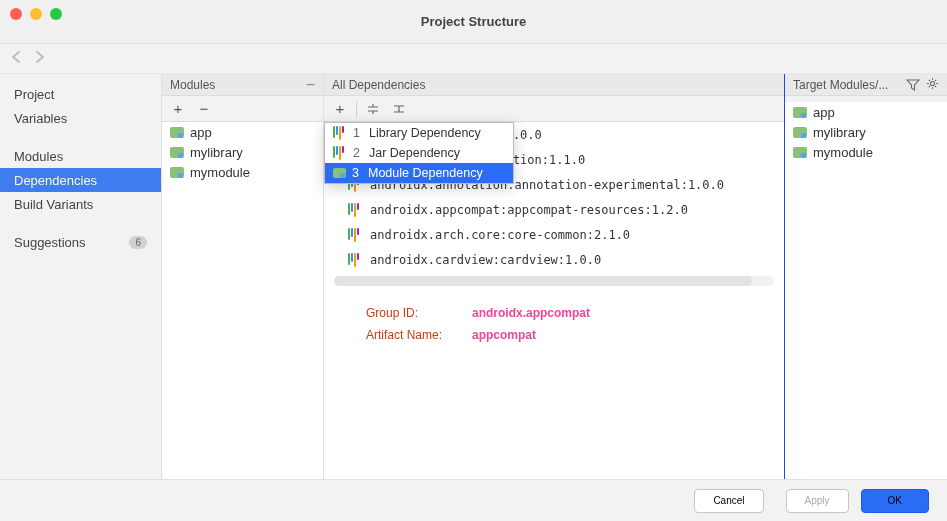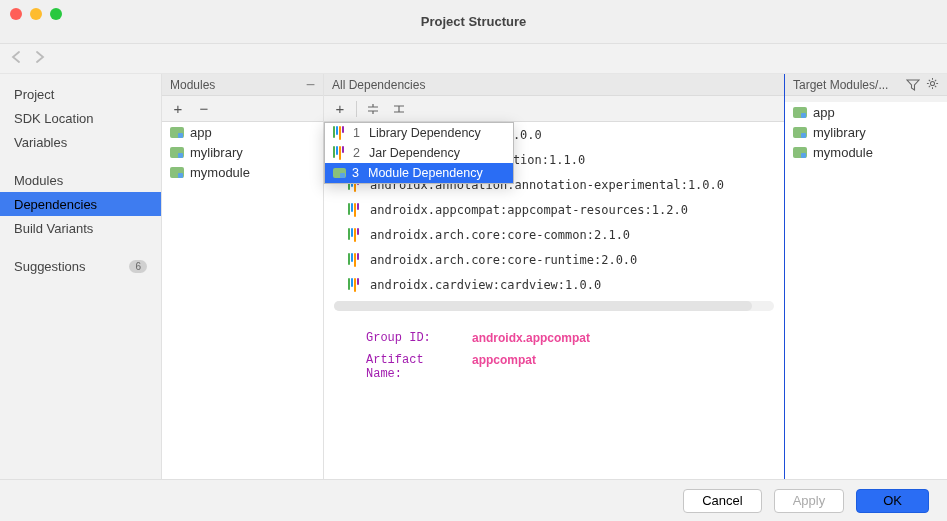--- a/index.html
+++ b/index.html
@@ -9,21 +9,21 @@
   .tl { width: 12px; height: 12px; border-radius: 50%; display: inline-block; }
   .tl.red { background: #ff5f57; }
   .tl.yellow { background: #febc2e; }
   .tl.green { background: #28c840; }
   .title { margin: 0 auto; font-weight: 600; color: #444; }
   .navback { height: 30px; display: flex; align-items: center; gap: 8px; padding: 0 10px; border-bottom: 1px solid #e6e6e6; color: #999; background: #f2f2f2; }
   .arrow-btn { background: none; border: none; color: #999; cursor: pointer; }
   .main { display: flex; width: 100%; height: 421px; }
   .sidemenu { width: 162px; background: #f2f2f2; border-right: 1px solid #e1e1e1; padding-top: 8px; }
   .sidemenu .item { height: 24px; display: flex; align-items: center; padding: 0 14px; color: #444; justify-content: space-between; cursor: pointer; }
-  .sidemenu .item.sel { background: #3e7cf0; color: #000000; }
+  .sidemenu .item.sel { background: #3e7cf0; color: #fef9c3; }
   .sidemenu .gap { height: 14px; }
   .badge { background: #d0d0d0; color: #666; border-radius: 8px; font-size: 10px; padding: 1px 6px; }
 
   .panel-header { height: 22px; background: #e9e9e9; border-bottom: 1px solid #dcdcdc; display: flex; align-items: center; padding: 0 8px; font-size: 12px; color: #555; justify-content: space-between; }
   .panel-toolbar { height: 26px; background: #f2f2f2; border-bottom: 1px solid #dcdcdc; display: flex; align-items: center; padding: 0 6px; gap: 6px; color: #666; }
   .tb-btn { width: 20px; height: 20px; display: inline-flex; align-items: center; justify-content: center; border: none; background: transparent; font-size: 15px; cursor: pointer; color: #555; }
   .tb-sep { width: 1px; height: 16px; background: #d0d0d0; }
 
   .modules-pane { width: 162px; border-right: 1px solid #e1e1e1; background: #fff; position: relative; }
   .modlist { background: #fff; }
@@ -50,27 +50,27 @@
   .popup { position: absolute; left: 0; top: 48px; width: 190px; background: #fff; border: 1px solid #bcbcbc; box-shadow: 0 4px 14px rgba(0,0,0,0.18); z-index: 20; }
   .popup .popt { height: 20px; display: flex; align-items: center; padding: 0 8px; gap: 6px; cursor: pointer; font-size: 12.5px; }
   .popup .popt .num { width: 10px; color: #666; }
   .popup .popt.sel { background: #2a6df4; color: #fff; }
   .popup .popt.sel .num { color: #fff; }
 
   .details-pane { padding: 12px 16px; }
   .disc { display:inline-block; border-style: solid; border-width: 6px 6px 0 6px; border-color: #8a8a8a transparent transparent transparent; margin-right: 8px; vertical-align: middle; cursor:pointer; }
   .details-title { font-weight: 600; color: #333; display:inline-block; vertical-align: middle; }
   .detail-row { display:flex; gap: 16px; padding: 4px 0 4px 26px; font-size: 12px; }
-  .detail-label { width: 90px; color: #a21caf; font-family: Liberation Mono, monospace; }
+  .detail-label { width: 90px; color: #c2410c; }
   .detail-val { font-weight: 600; color: #ec4899; }
 
   .targets-pane { width: 162px; background: #fff; }
   .footer { position: absolute; bottom: 0; left: 0; right: 0; height: 42px; border-top: 1px solid #e0e0e0; background: #f2f2f2; display: flex; align-items: center; justify-content: flex-end; gap: 12px; padding: 0 18px; }
-  .btn { height: 24px; padding: 0 18px; border-radius: 4px; background: #fff; border: 1px solid #c6c6c6; cursor: pointer; font-size: 13px; }
-  .btn:disabled { color: #aaa; }
+  .btn { height: 24px; padding: 0 18px; border-radius: 4px; background: #fff; border: 1px solid #c6c6c6; cursor: pointer; font-size: 10px; }
+  .btn:disabled { color: #aaa; margin-left: 10px; }
   .btn.primary { background: #2a6df4; color: #000000; border: 1px solid #1c5de0; padding: 0 26px; }
   .filter-icon { width:14px; height:14px; display:inline-block; }
   .filter-icon svg { width:14px; height:14px; }
   .gear-icon svg { width:13px; height:13px; }
 </style>
 </head>
 <body>
 
 <div class="titlebar">
   <div class="traffic">
@@ -92,23 +92,20 @@
         <path d="M5 1 L11 6 L5 11" stroke="#bbb" stroke-width="1.8" fill="none" stroke-linecap="round"></path>
       </svg>
   </button>
 </div>
 
 <div class="main">
 
   <div class="sidemenu">
     <div class="item">
         <span>Project</span>
-      </div>
-    <div class="item">
-        <span>SDK Location</span>
       </div>
     <div class="item">
         <span>Variables</span>
       </div>
     <div class="gap"></div>
     <div class="item">
         <span>Modules</span>
       </div>
     <div class="item sel">
         <span>Dependencies</span>
@@ -193,29 +190,20 @@
         <span>androidx.appcompat:appcompat-resources:1.2.0</span>
       </div>
       <div class="dep-row">
         <span class="dep-icon">
             <span class="bar b1"></span>
             <span class="bar b2"></span>
             <span class="bar b3"></span>
             <span class="bar b4"></span>
           </span>
         <span>androidx.arch.core:core-common:2.1.0</span>
-      </div>
-      <div class="dep-row">
-        <span class="dep-icon">
-            <span class="bar b1"></span>
-            <span class="bar b2"></span>
-            <span class="bar b3"></span>
-            <span class="bar b4"></span>
-          </span>
-        <span>androidx.arch.core:core-runtime:2.0.0</span>
       </div>
       <div class="dep-row">
         <span class="dep-icon">
             <span class="bar b1"></span>
             <span class="bar b2"></span>
             <span class="bar b3"></span>
             <span class="bar b4"></span>
           </span>
         <span>androidx.cardview:cardview:1.0.0</span>
       </div>

